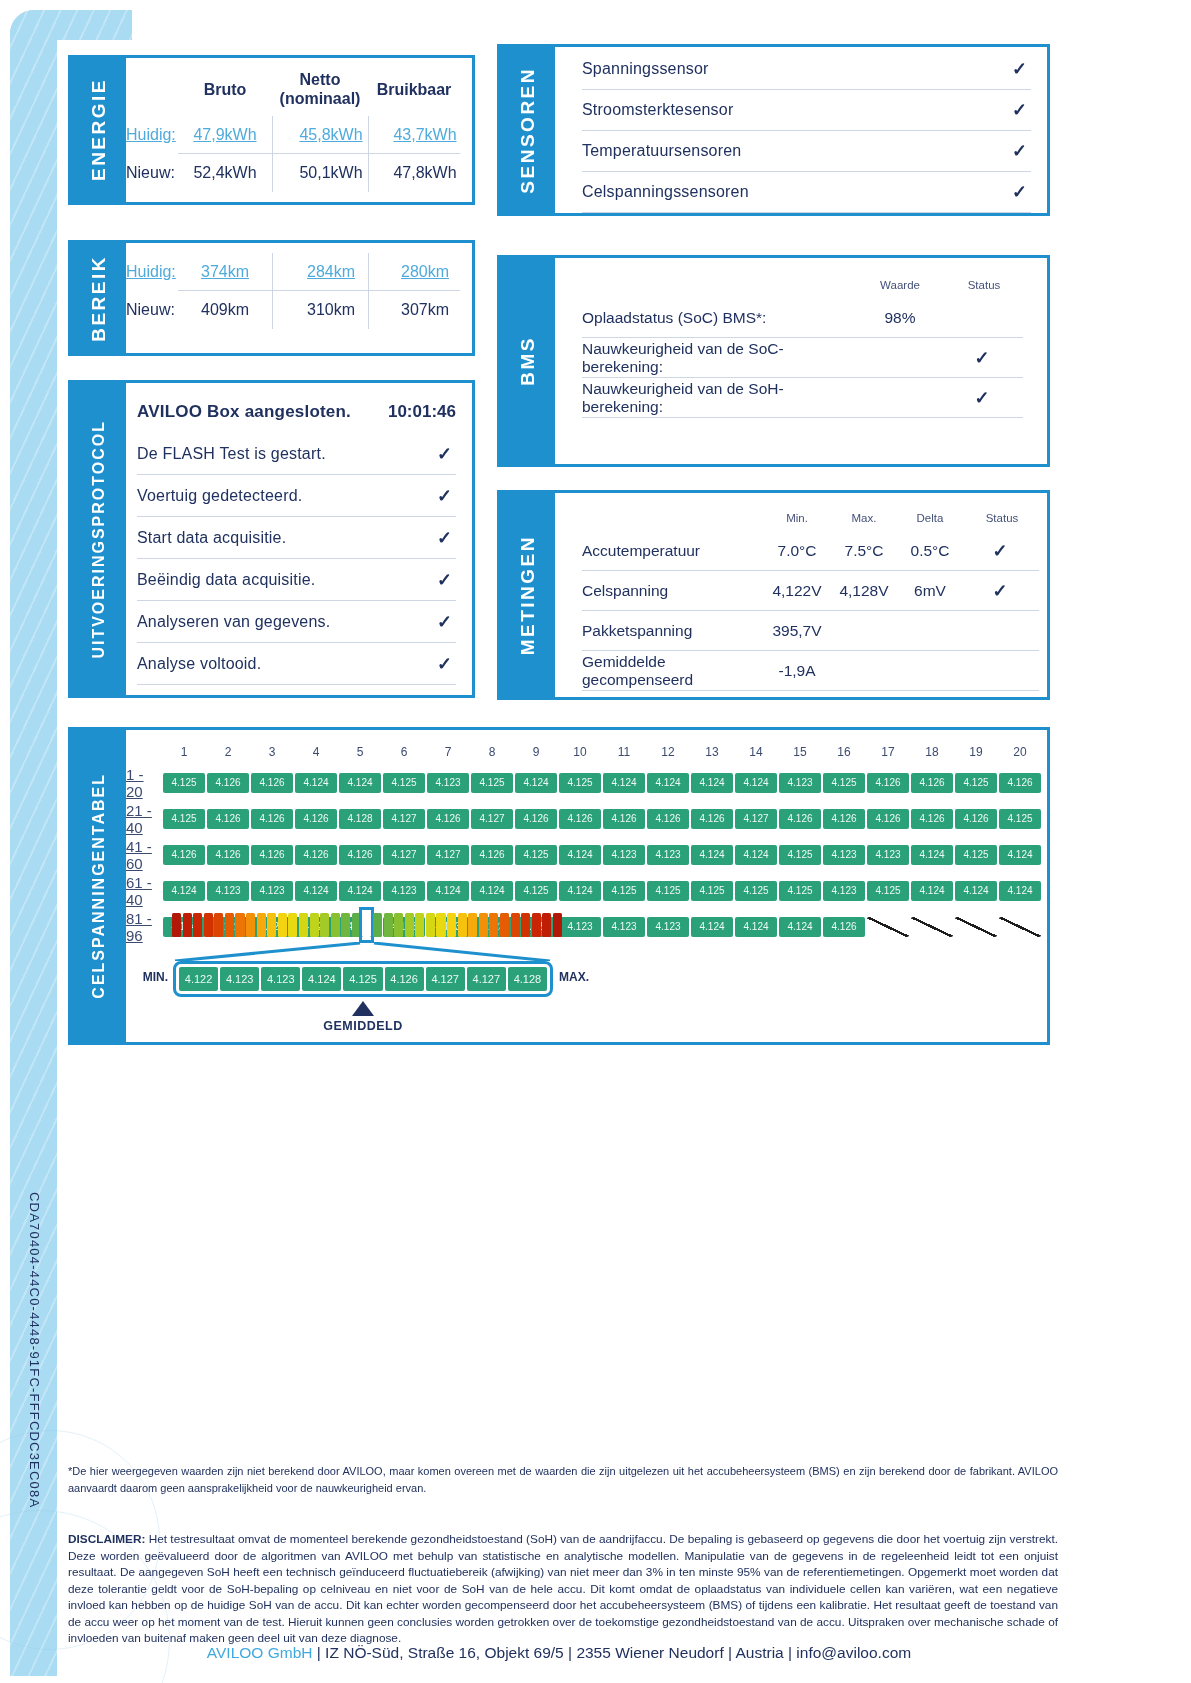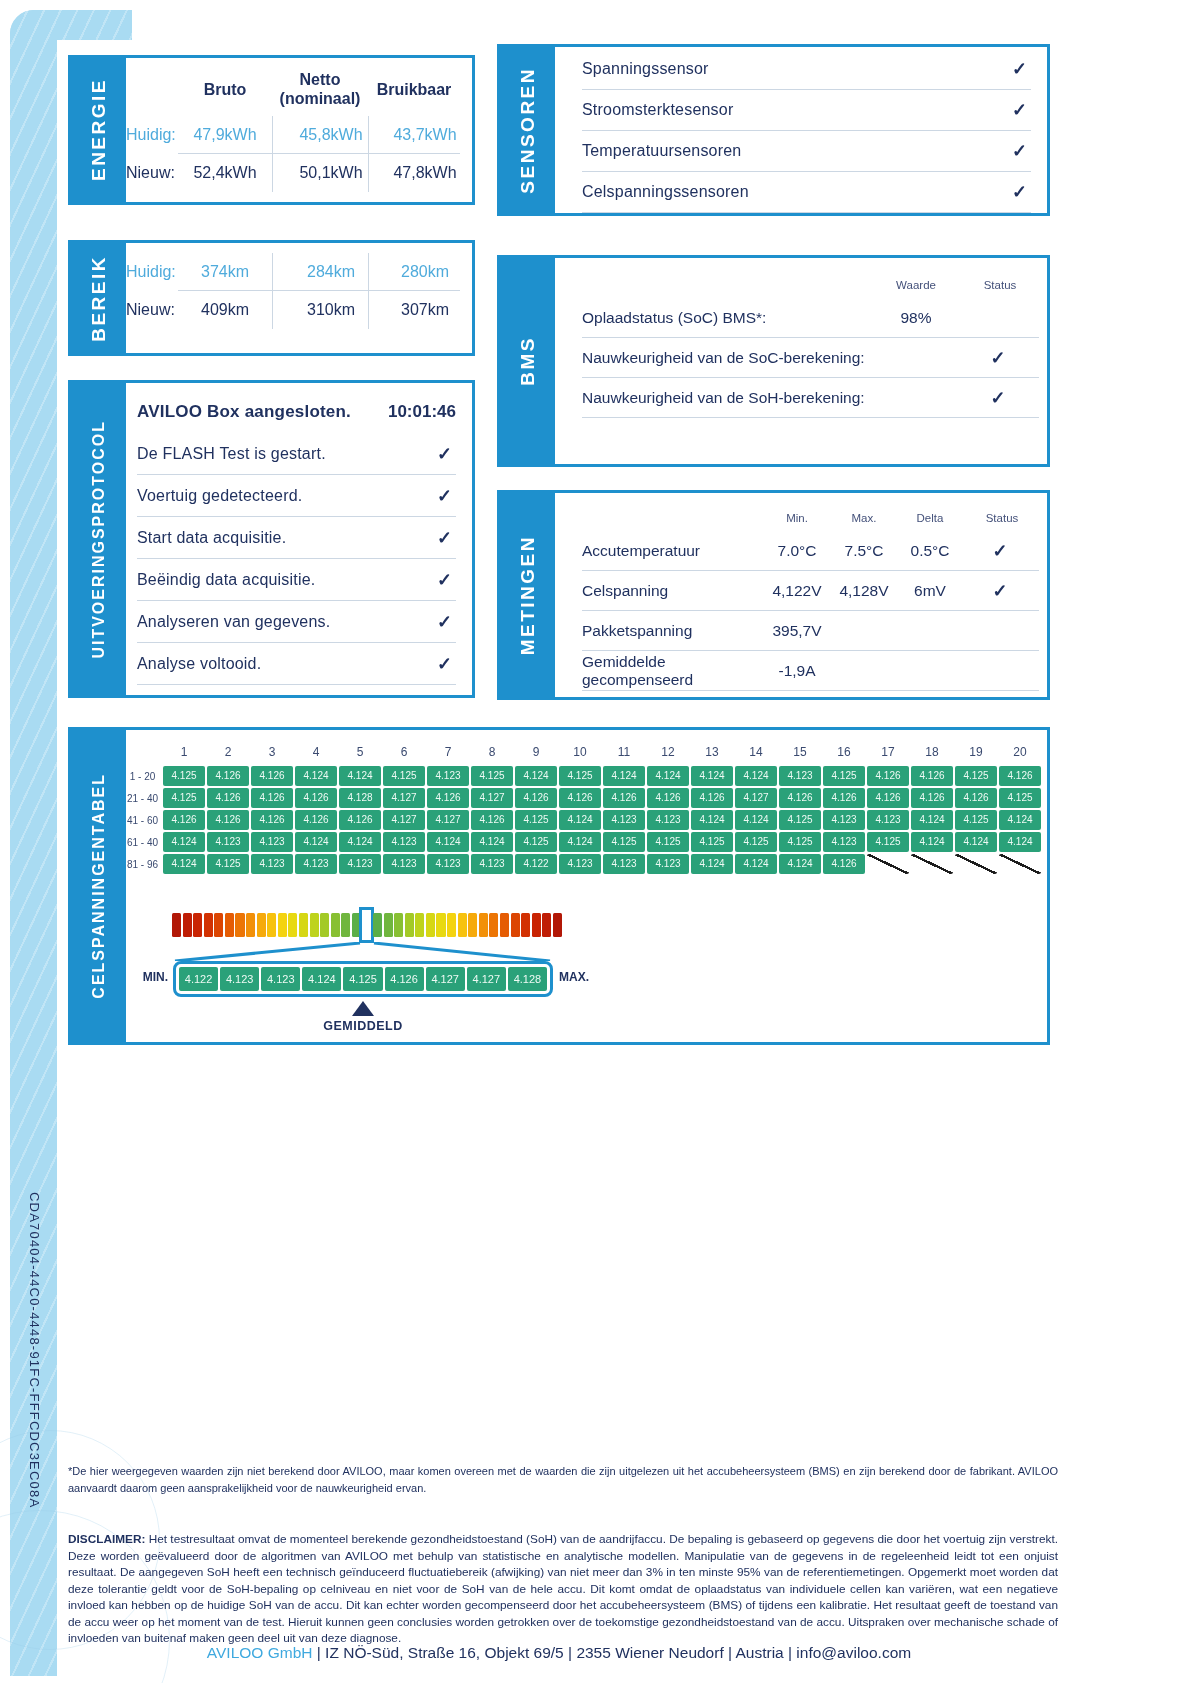--- a/index.html
+++ b/index.html
@@ -44,51 +44,51 @@
   #card-cells{left:68px;top:727px;width:982px;height:318px;}
   
   .vt{padding:10px 12px 0 0;}
   .vrow{display:grid;grid-template-columns:52px 94px 96px 92px;align-items:center;}
   .vrow.vhead{align-items:end;}
   .vlabel{text-align:right;padding-right:8px;font-size:16px;}
   .vcell{text-align:center;font-size:16px;height:100%;display:flex;align-items:center;justify-content:center;}
   .vh{font-weight:bold;padding-bottom:6px;line-height:19px;}
   #energie-body .vhead{height:48px;}
   #bereik-body .vhead{height:30px;}
-  .vrow.huidig{height:37px;color:var(--valblue);}
+  .vrow.huidig{height:37px;color:var(--valblue);text-decoration:underline;}
   .vrow.nieuw{height:39px;}
   .vv.c2,.vv.c3{border-left:1px solid var(--line);padding-left:21px;}
   .nieuw .vv{border-top:1px solid var(--line);}
   
   .lrow{display:flex;align-items:center;justify-content:space-between;border-bottom:1px solid var(--line);}
   .llabel{font-size:16px;letter-spacing:.2px;}
   .chk{font-size:18px;font-weight:bold;color:var(--navy);padding-right:4px;}
   #sensoren-body{padding:2px 16px 0 27px;}
   #sensoren-body .lrow{height:41px;}
   #protocol-body{padding:8px 16px 0 11px;}
   #protocol-body .lrow{height:42px;}
   .lrow.phead{border-bottom:none;font-weight:bold;}
   .lrow.phead .llabel,.ptime{font-size:17px;font-weight:bold;}
   
-  #bms-body{padding:14px 8px 0 27px;}
+  #bms-body{padding:14px 24px 0 27px;}
   #metingen-body{padding:12px 8px 0 27px;}
   .mhead{display:flex;align-items:center;height:26px;font-size:11.5px;color:var(--smallhead);}
   .mhead .sp{flex:1;}
   .mrow{display:flex;align-items:center;height:40px;border-bottom:1px solid var(--line);font-size:15.5px;}
   .mrow .mlabel{flex:1;}
   .colw{width:90px;text-align:center;flex:none;}
   .cols{width:78px;text-align:center;flex:none;}
   .c72{width:72px;text-align:center;flex:none;}
   .c62{width:62px;text-align:center;flex:none;}
   .c70{width:70px;text-align:center;flex:none;}
   .c74{width:74px;text-align:center;flex:none;}
   
   #cells-body{padding:14px 0 0 0;}
   .crow{display:flex;align-items:center;margin-bottom:2px;}
-  .clabel{width:33px;text-align:center;font-size:10px;color:#3a4a70;margin-right:4px;flex:none;}
+  .clabel{width:33px;text-align:left;font-size:15px;color:#3a4a70;margin-right:4px;flex:none;text-decoration:underline;}
   .ccells{display:flex;gap:2px;width:878px;}
   .ccell{flex:1;height:20px;line-height:20px;background:var(--green);color:#eefaf4;font-size:10px;text-align:center;border-radius:2px;overflow:hidden;}
   .ccell.slash{background:linear-gradient(to top right,transparent calc(50% - 1.2px),#1d1d1d calc(50% - 1.2px),#1d1d1d calc(50% + 1.2px),transparent calc(50% + 1.2px));}
   .crow.chead{margin-bottom:6px;}
   .chead .ccell{background:none;color:#3a4a70;font-size:12px;height:16px;line-height:16px;}
   #gradient-bar{position:absolute;left:46px;top:183px;width:390px;height:24px;display:flex;gap:1.5px;}
   .seg{flex:1;border-radius:1.5px;position:relative;}
   .seg.hl{background:#fff !important;}
   .seg.hl::after{content:"";position:absolute;left:-3px;right:-3px;top:-6px;bottom:-6px;border:3px solid var(--blue);}
   #funnel{position:absolute;left:46px;top:212px;}

